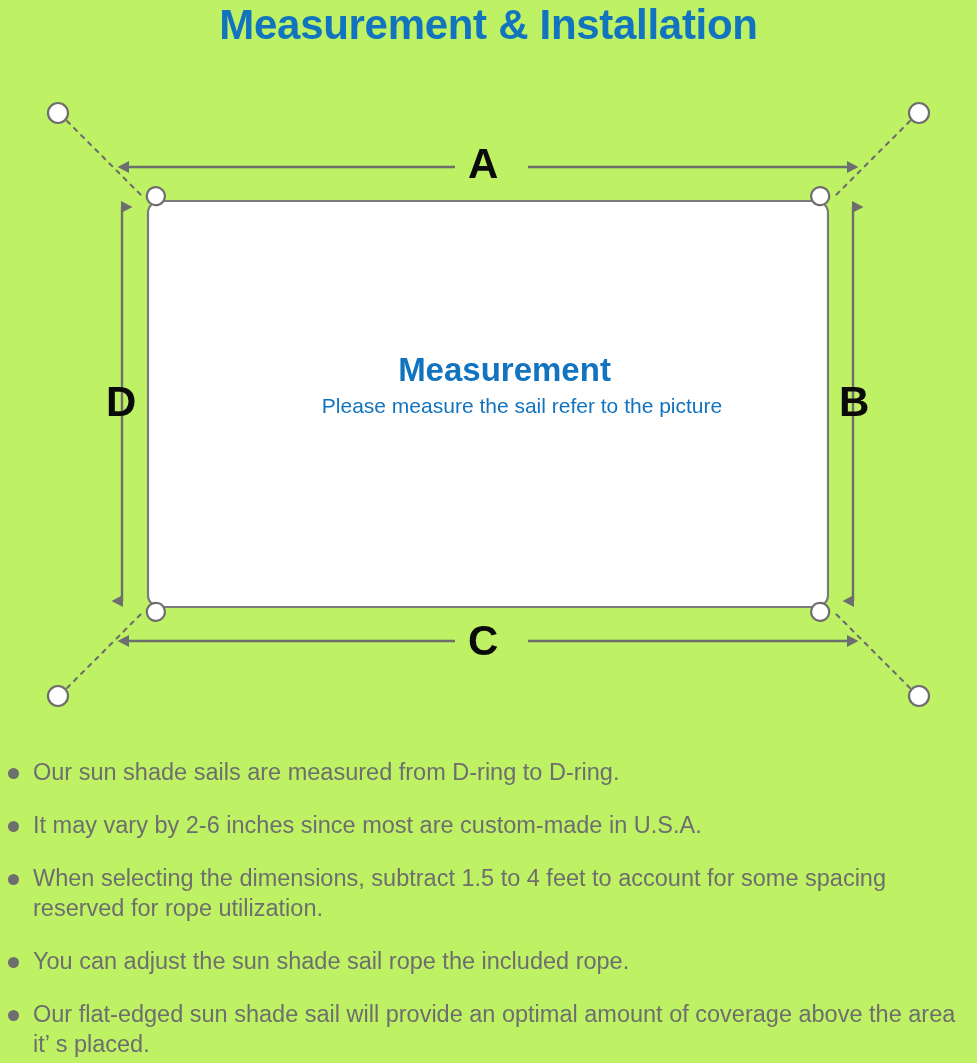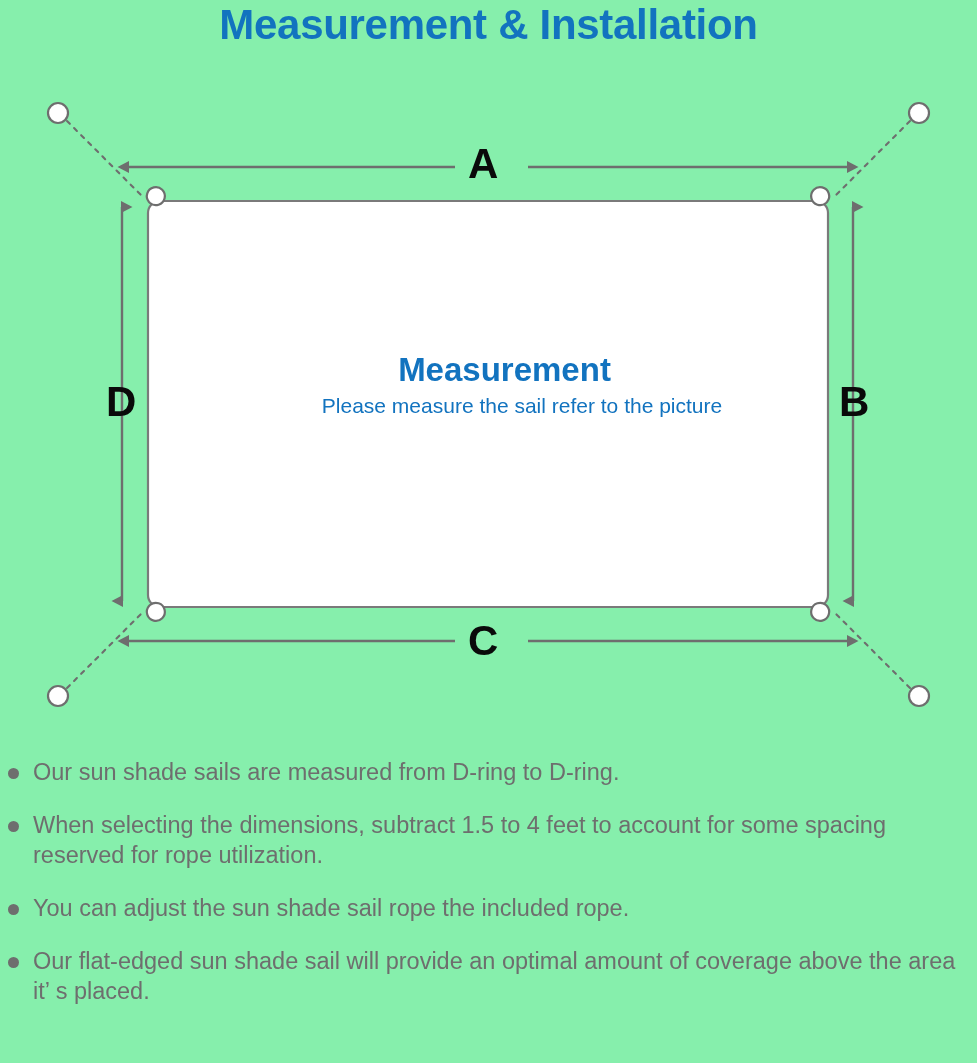--- a/index.html
+++ b/index.html
@@ -11,21 +11,21 @@
     width: 977px;
     height: 1063px;
     font-family: "Liberation Sans", sans-serif;
     position: relative;
     overflow: hidden;
   }
   .page {
     position: relative;
     width: 977px;
     height: 1063px;
-    background: #86efac;
+    background: #bef264;
   }
 
   
   .title {
     position: absolute;
     left: 0;
     top: 0;
     width: 977px;
     height: 52px;
     line-height: 50px;
@@ -177,20 +177,24 @@
     </div>
   </div>
 
   <div class="notes">
     <div class="note">
       <span class="dot"></span>
       <span>Our sun shade sails are measured from D-ring to D-ring.</span>
     </div>
     <div class="note">
       <span class="dot"></span>
+      <span>It may vary by 2-6 inches since most are custom-made in U.S.A.</span>
+    </div>
+    <div class="note">
+      <span class="dot"></span>
       <span>When selecting the dimensions, subtract 1.5 to 4 feet to account for some spacing reserved for rope utilization.</span>
     </div>
     <div class="note">
       <span class="dot"></span>
       <span>You can adjust the sun shade sail rope the included rope.</span>
     </div>
     <div class="note">
       <span class="dot"></span>
       <span>Our flat-edged sun shade sail will provide an optimal amount of coverage above the area it’ s placed.</span>
     </div>

